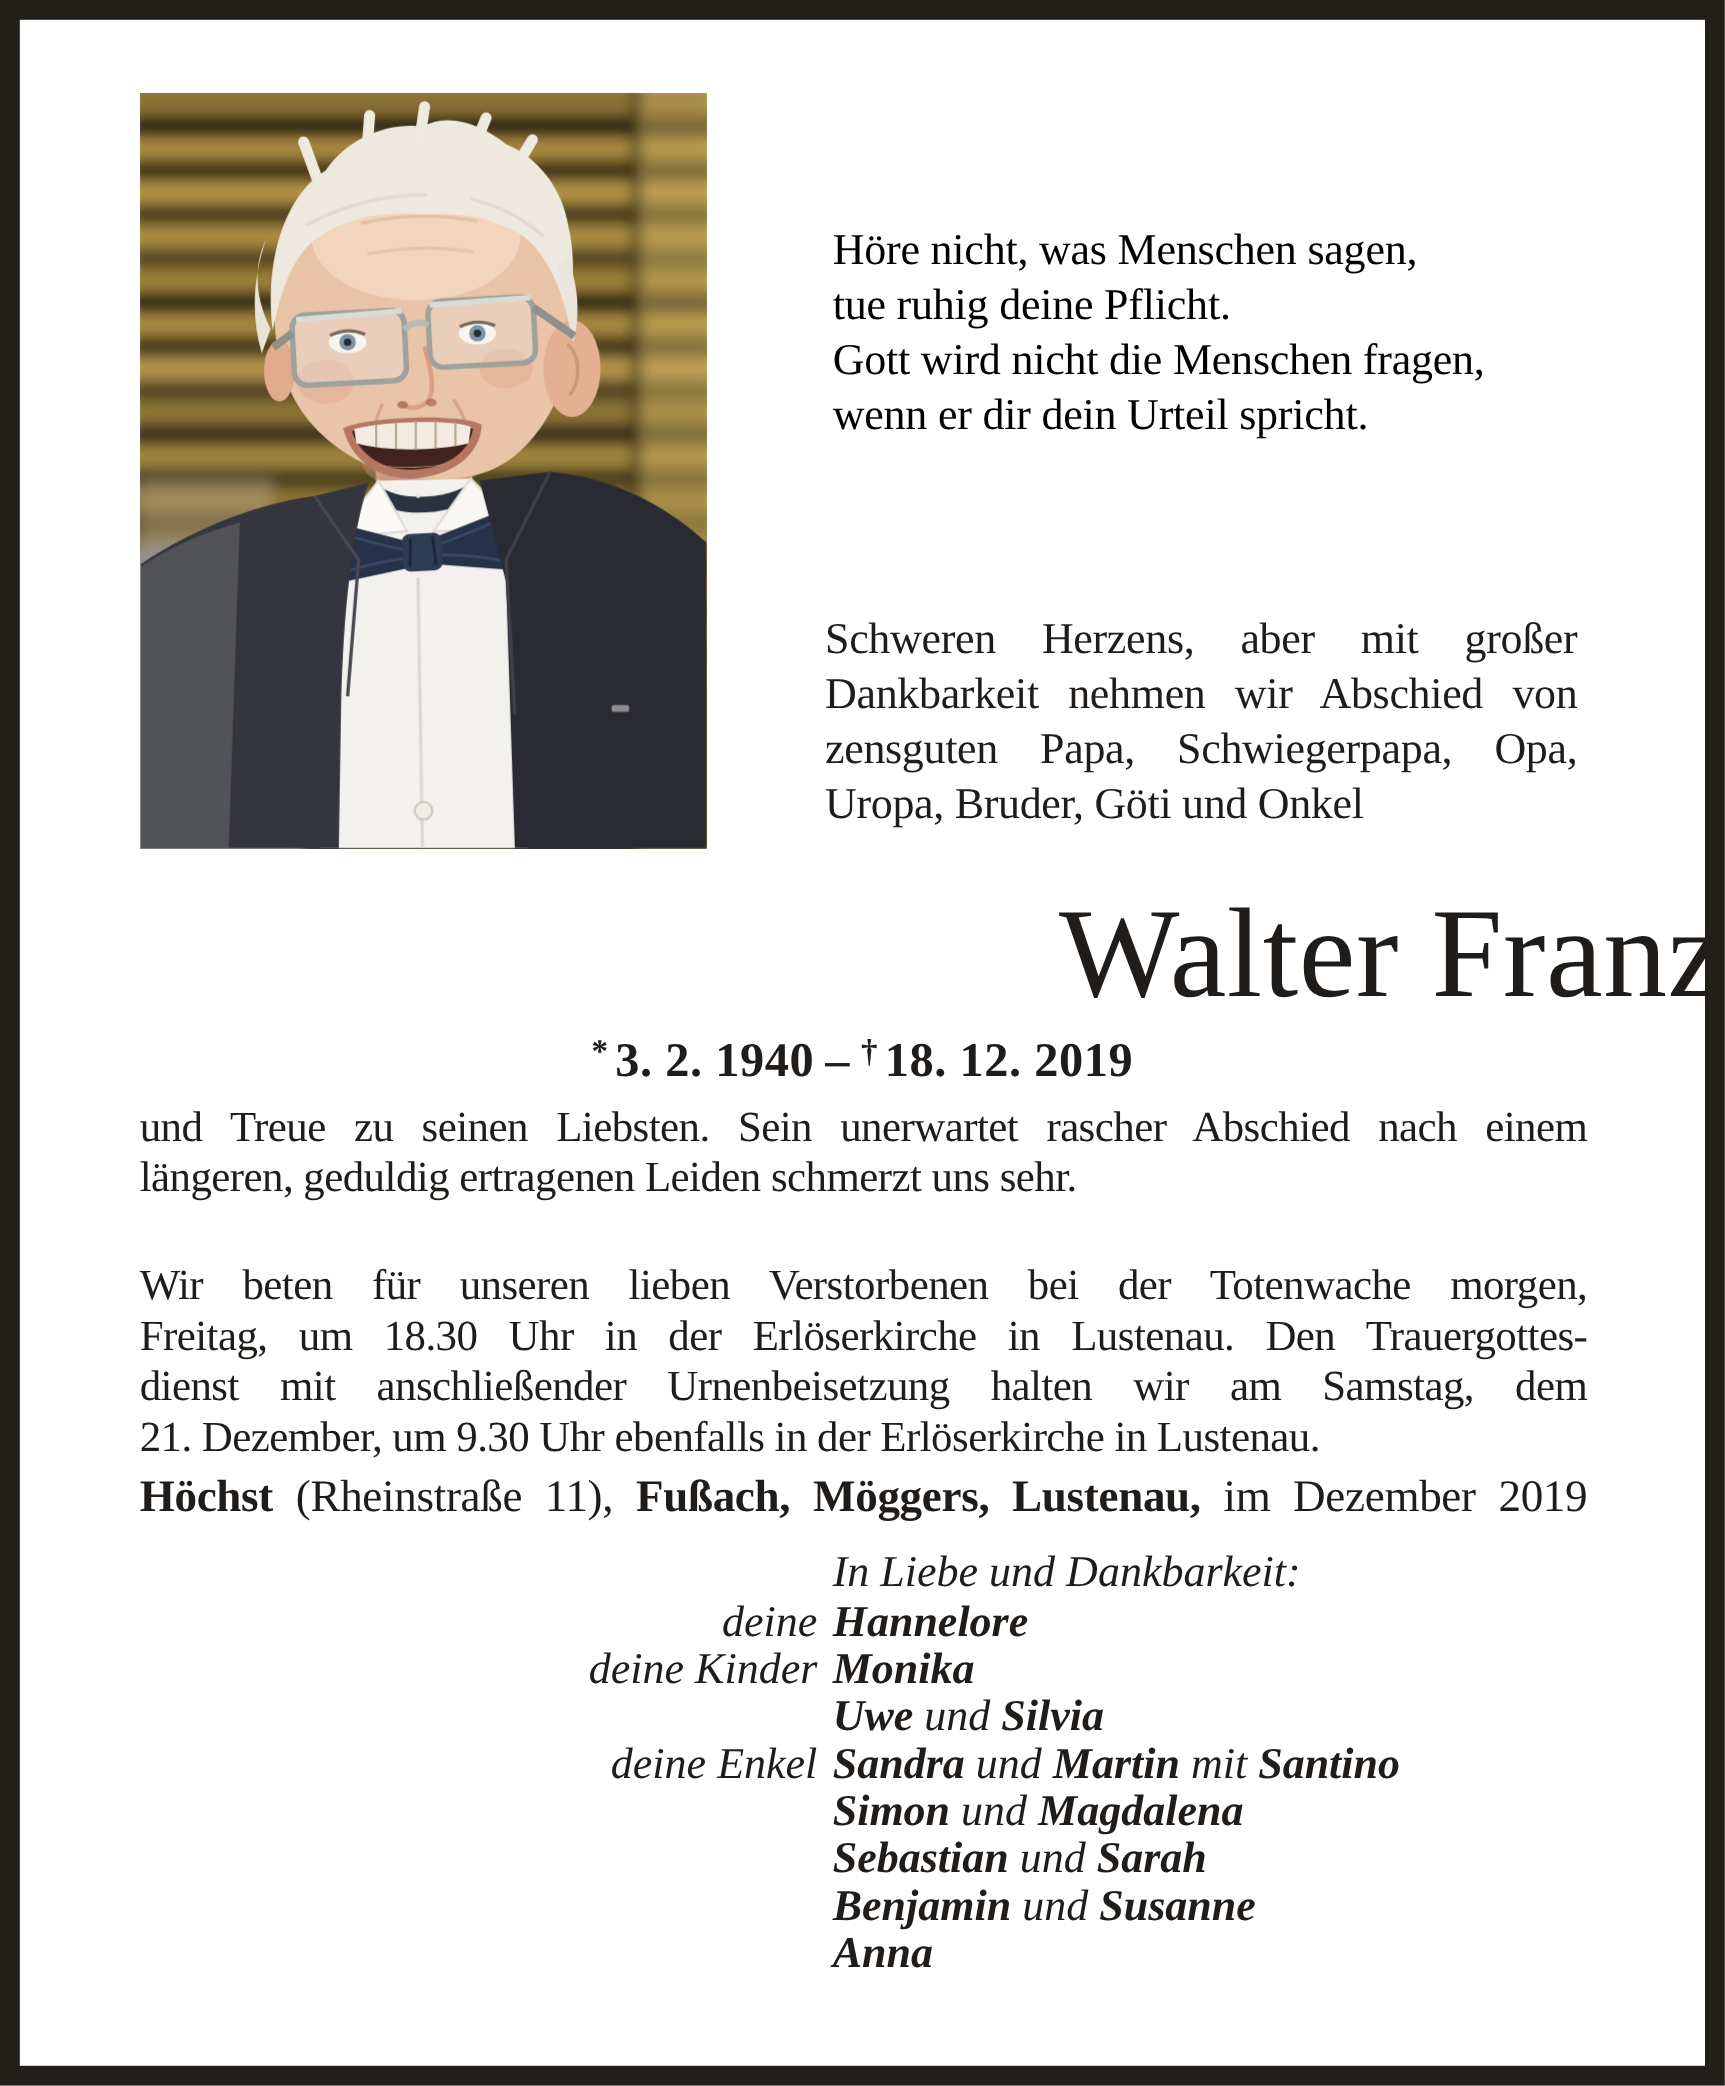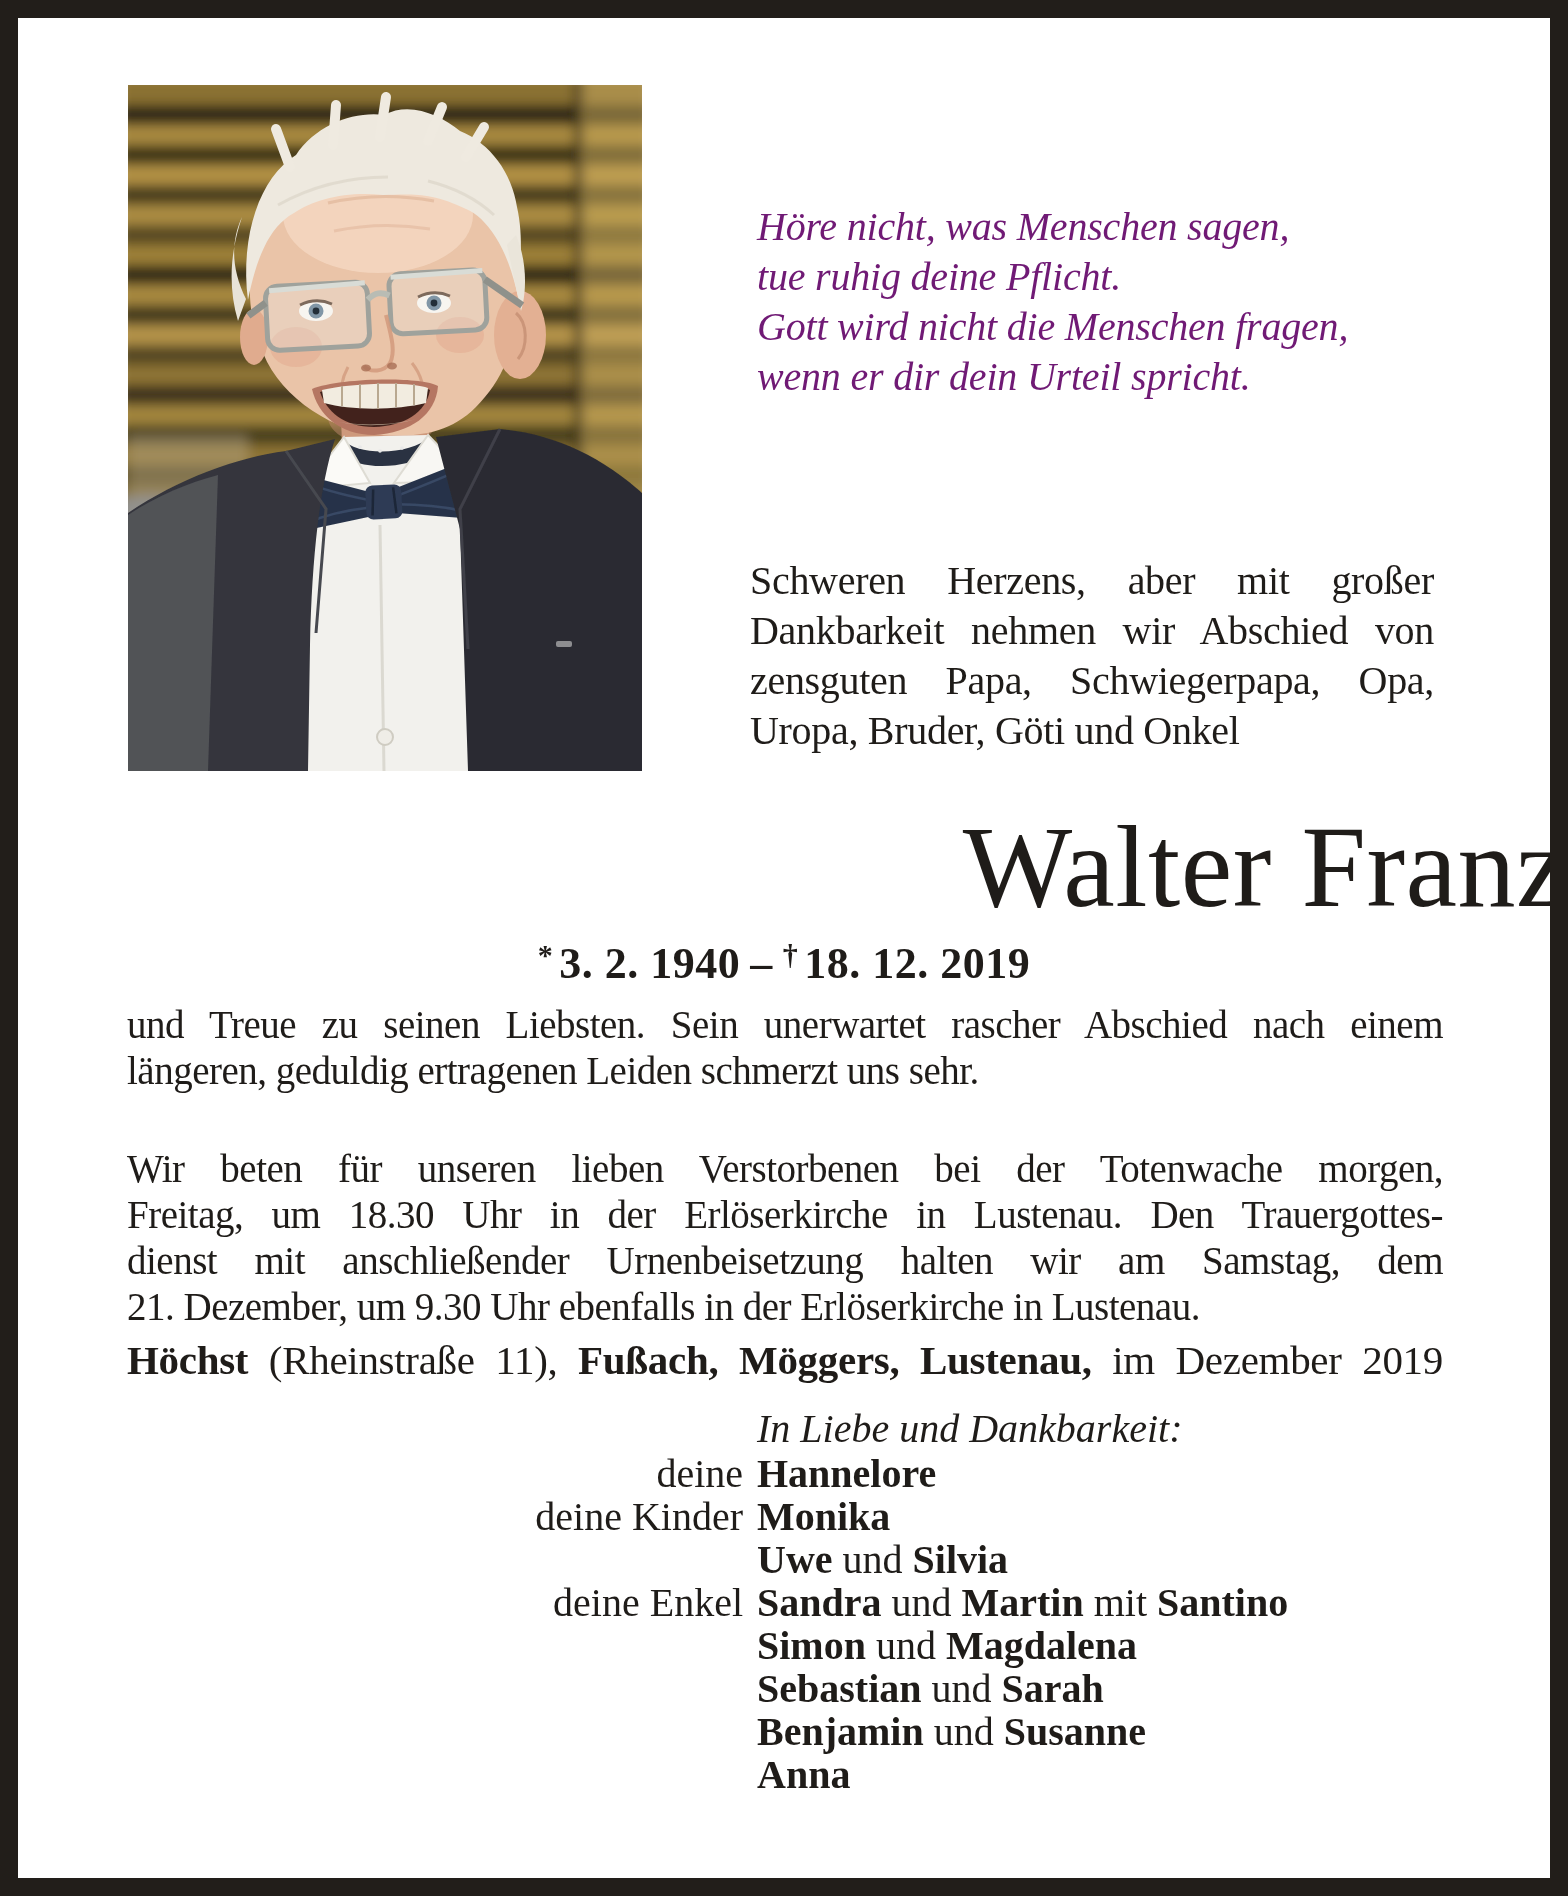--- a/index.html
+++ b/index.html
@@ -5,21 +5,21 @@
   html,body{margin:0;padding:0;}
   body{
     width:1568px;height:1896px;position:relative;background:#ffffff;
     font-family:"Liberation Serif", serif;color:#1f1c19;overflow:hidden;
   }
   .frame{position:absolute;inset:0;border:18px solid #221e1a;pointer-events:none;z-index:50;}
   .photo{position:absolute;left:128px;top:85px;width:514px;height:686px;overflow:hidden;}
   .photo svg{display:block;width:514px;height:686px;}
 
   .quote{position:absolute;left:757px;top:202px;width:690px;
-    font-style:italic;font-size:40px;line-height:50px;color:#701a75;letter-spacing:-0.2px;}
+    font-size:40px;line-height:50px;color:#000000;letter-spacing:-0.2px;}
   .intro{position:absolute;left:750px;top:556px;width:684px;
     font-size:40px;line-height:50px;letter-spacing:-0.3px;}
   .para .jline{text-align:justify;text-align-last:justify;}
   .para .jline:last-child{text-align-last:left;}
 
   .name{position:absolute;left:0;right:0;top:792px;margin:0;
     font-size:116px;line-height:150px;font-weight:normal;text-align:right;letter-spacing:0.5px;}
   .dates{position:absolute;left:0;right:0;top:938px;text-align:center;
     font-size:44px;font-weight:bold;letter-spacing:0.5px;}
   .dates .sup{font-size:30px;position:relative;top:-13px;margin-right:6px;}
@@ -32,21 +32,21 @@
 
   .places{position:absolute;left:127px;top:1336px;width:1316px;
     font-size:41px;line-height:48px;letter-spacing:-0.3px;
     text-align:justify;text-align-last:justify;}
   .b{font-weight:bold;}
   .r{font-weight:normal;}
 
   .closing{position:absolute;left:757px;top:1406px;font-size:40px;line-height:46px;font-style:italic;}
 
   .mourners{position:absolute;left:127px;top:1452px;width:1316px;font-size:40px;}
-  .m-row{display:flex;line-height:43px;}
+  .m-row{display:flex;line-height:43px;font-style:italic;}
   .m-label{width:630px;box-sizing:border-box;text-align:right;padding-right:14px;flex:none;}
   .m-names{flex:1;}
 </style>
 </head>
 <body>
 
 <div class="page">
   <div class="frame"></div>
 
   <div class="photo">

